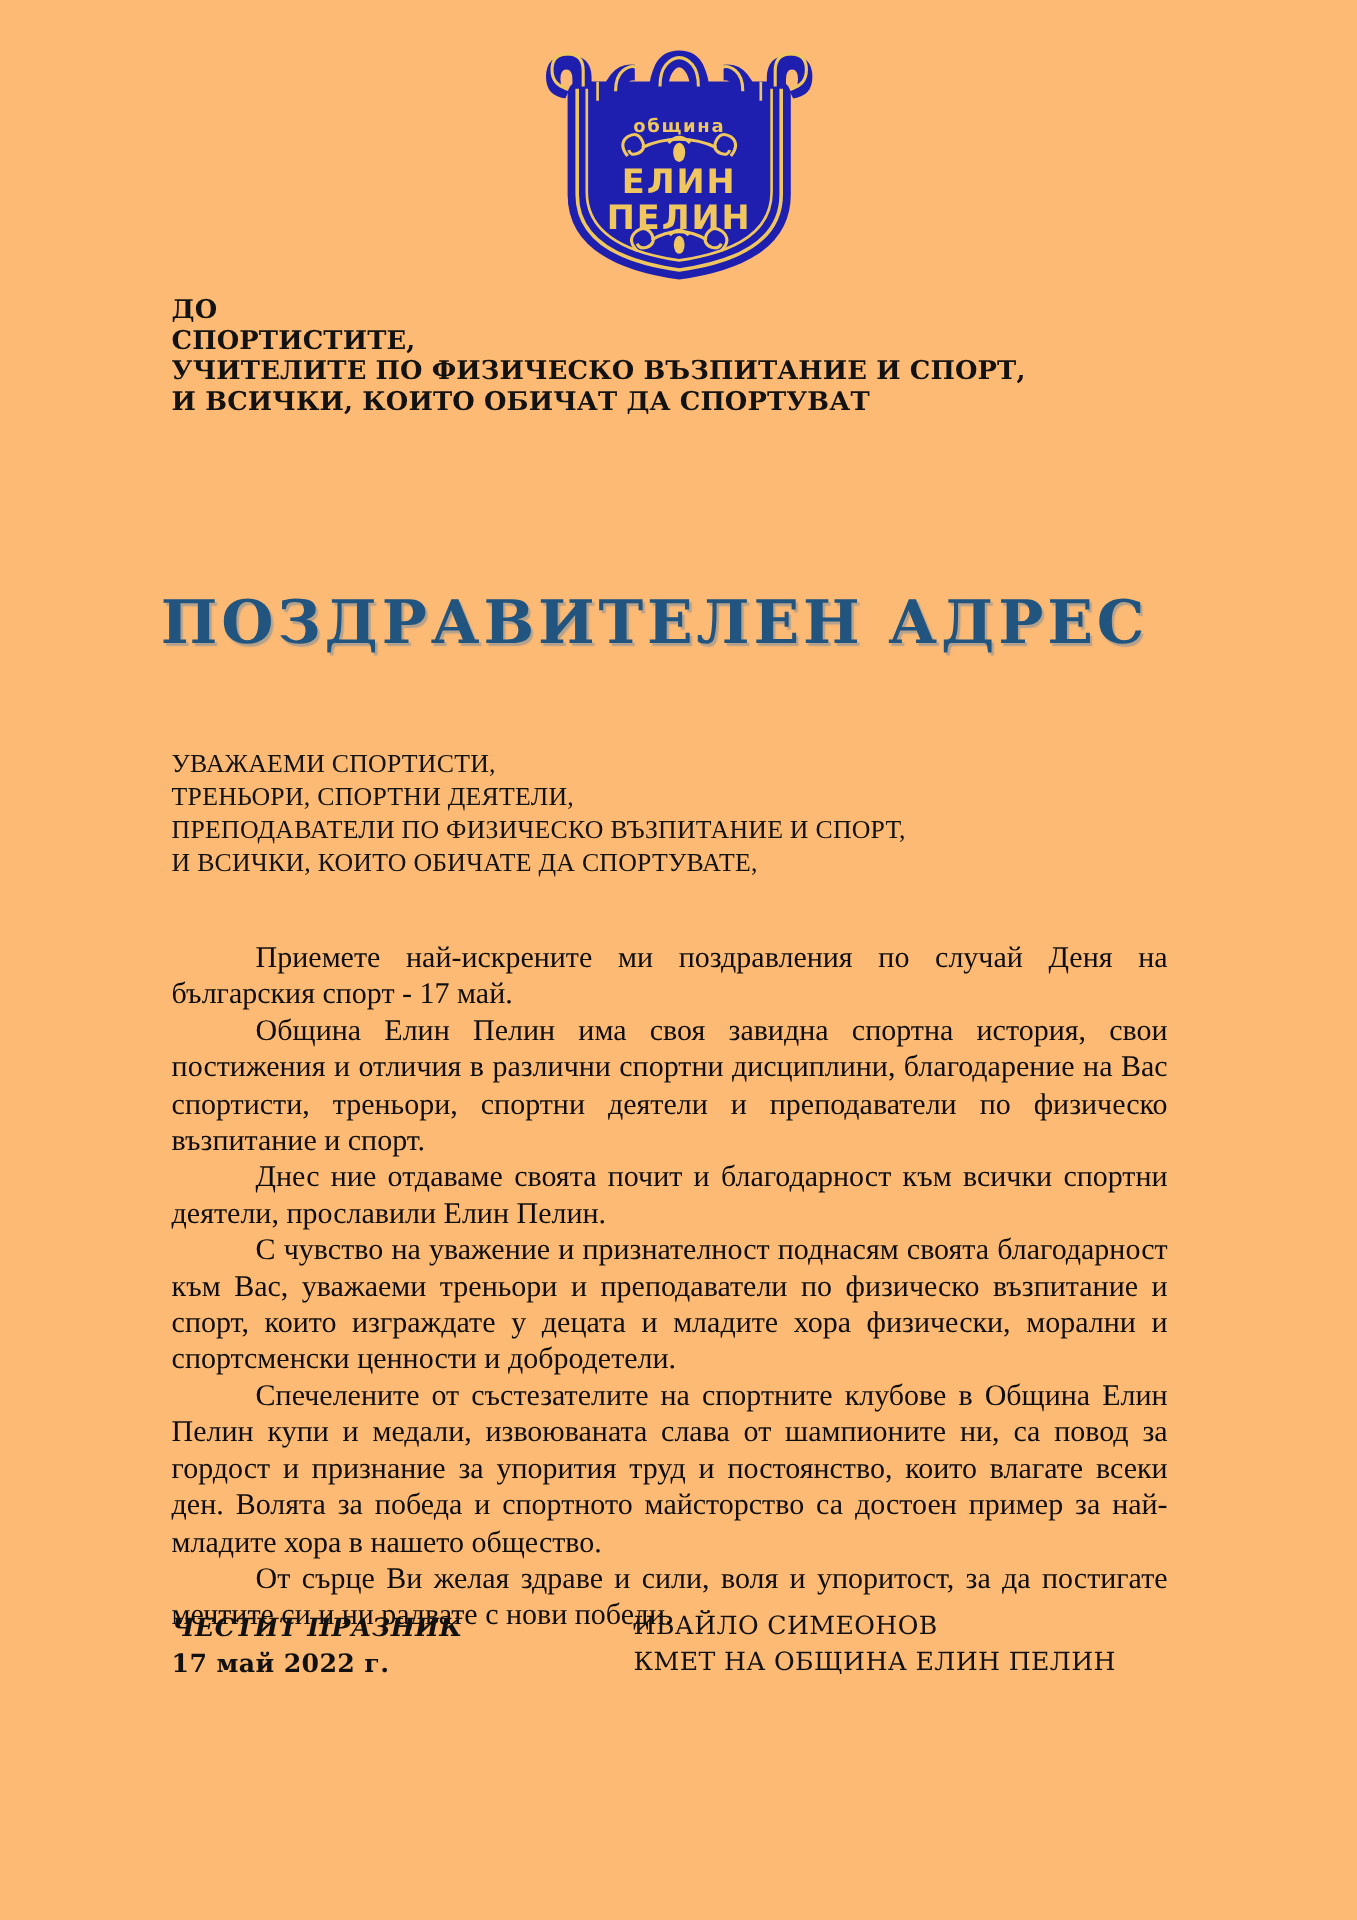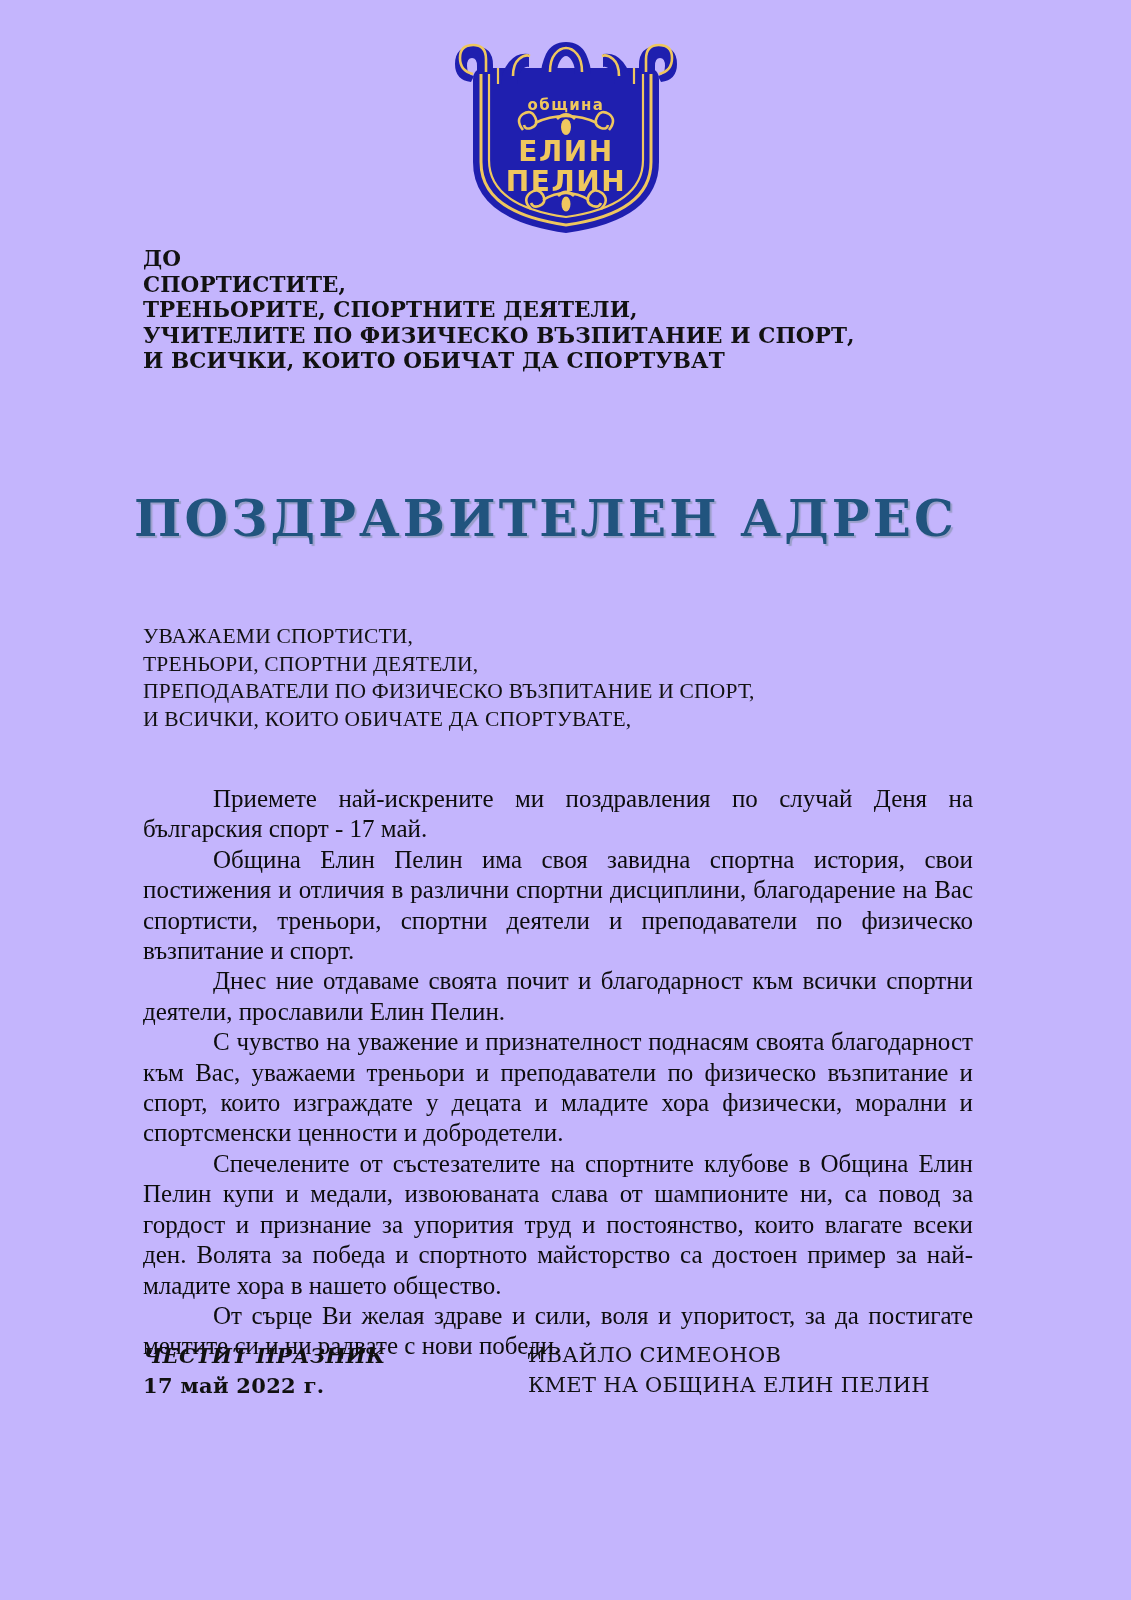--- a/index.html
+++ b/index.html
@@ -10,21 +10,21 @@
   }
   body {
     font-family: "Liberation Serif", "DejaVu Serif", serif;
     color: #000000;
   }
   .page {
     position: relative;
     width: 1131px;
     height: 1600px;
     margin: 0 auto;
-    background: #c4b5fd;
+    background: #fdba74;
     overflow: hidden;
     box-sizing: border-box;
   }
 
   
   .logo-wrap {
     position: absolute;
     top: 24px;
     left: 0;
     width: 1131px;
@@ -194,21 +194,20 @@
         <path d="M92 176 q11 -7 23 -7 q12 0 23 7"></path>
         <path d="M107 172 q8 -8 16 0"></path>
       </g>
       <ellipse cx="115" cy="180" rx="4.5" ry="7.5" fill="#EFC75E"></ellipse>
     </svg>
   </div>
 
   <div class="addressee">
     <span class="ln">ДО</span>
     <span class="ln">СПОРТИСТИТЕ,</span>
-    <span class="ln">ТРЕНЬОРИТЕ, СПОРТНИТЕ ДЕЯТЕЛИ,</span>
     <span class="ln">УЧИТЕЛИТЕ ПО ФИЗИЧЕСКО ВЪЗПИТАНИЕ И СПОРТ,</span>
     <span class="ln">И ВСИЧКИ, КОИТО ОБИЧАТ ДА СПОРТУВАТ</span>
   </div>
 
   <div class="title">ПОЗДРАВИТЕЛЕН АДРЕС</div>
 
   <div class="salutation">
     <span class="ln">УВАЖАЕМИ СПОРТИСТИ,</span>
     <span class="ln">ТРЕНЬОРИ, СПОРТНИ ДЕЯТЕЛИ,</span>
     <span class="ln">ПРЕПОДАВАТЕЛИ ПО ФИЗИЧЕСКО ВЪЗПИТАНИЕ И СПОРТ,</span>

